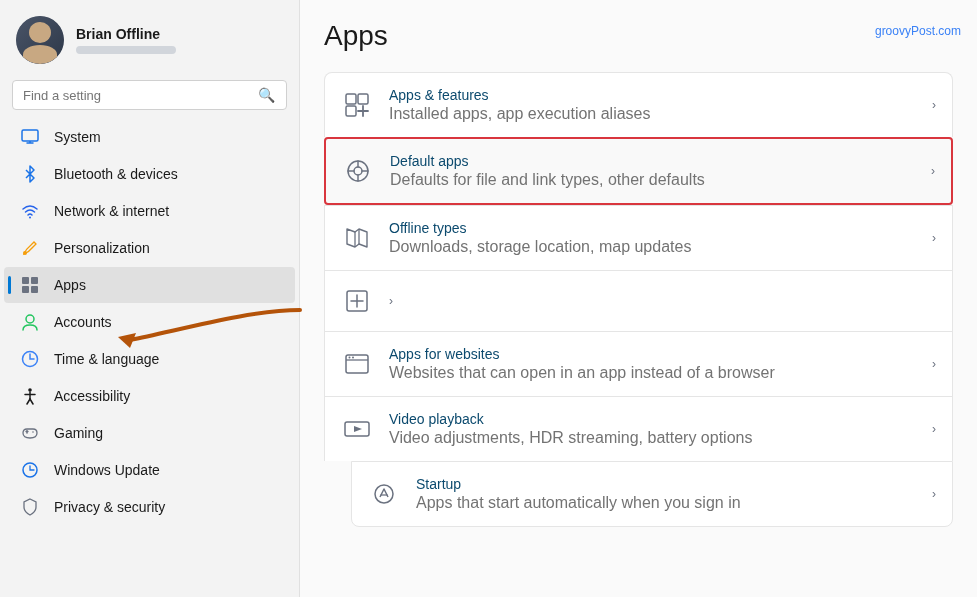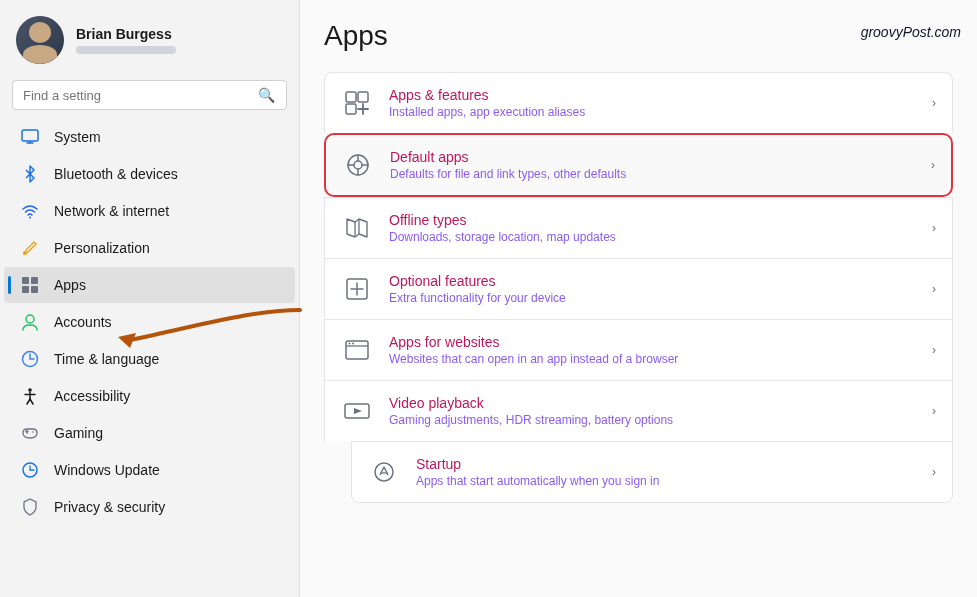--- a/index.html
+++ b/index.html
@@ -165,23 +165,22 @@
     .page-title {
       font-size: 28px;
       font-weight: 300;
       color: #1a1a1a;
       margin-bottom: 20px;
     }
     .watermark {
       position: absolute;
       top: 24px;
       right: 16px;
-      color: #0f172a;
-      font-size: 14px;
-      font-style: italic;
+      color: #3b82f6;
+      font-size: 12px;
       font-weight: 300;
     }
     .settings-list {
       display: flex;
       flex-direction: column;
       gap: 0;
     }
     .settings-item {
       display: flex;
       align-items: center;
@@ -218,26 +217,26 @@
       align-items: center;
       justify-content: center;
       flex-shrink: 0;
     }
     .item-text {
       flex: 1;
     }
     .item-title {
       font-size: 14px;
       font-weight: 500;
-      color: #be185d;
+      color: #0c4a6e;
       margin-bottom: 2px;
     }
     .item-desc {
-      font-size: 12px;
-      color: #8b5cf6;
+      font-size: 16px;
+      color: #737373;
     }
     .item-chevron {
       color: #6b7280;
       font-size: 12px;
     }
     
     svg {
       display: block;
     }
   </style>
@@ -251,21 +250,21 @@
     <div class="user-profile">
       <div class="avatar">
         <div class="avatar-img">
           <div class="avatar-face">
             <div class="avatar-head"></div>
             <div class="avatar-body"></div>
           </div>
         </div>
       </div>
       <div class="user-info">
-        <span class="user-name">Brian Burgess</span>
+        <span class="user-name">Brian Offline</span>
         <div class="user-bar"></div>
       </div>
     </div>
 
     <div class="search-box">
       <input class="search-input" type="text" placeholder="Find a setting" style="">
       <span class="search-icon-wrap">🔍</span>
     </div>
 
     <div class="nav-items">
@@ -410,21 +409,21 @@
             <line x1="20" y1="15" x2="20" y2="25" stroke="#6b7280" stroke-width="1.8" stroke-linecap="round"></line>
           </svg>
         </div>
         <div class="item-text">
           <div class="item-title">Apps &amp; features</div>
           <div class="item-desc">Installed apps, app execution aliases</div>
         </div>
         <span class="item-chevron">›</span>
       </div>
 
-      <div class="settings-item highlighted" style="background:#f9f9f9;border-radius:10px;">
+      <div class="settings-item highlighted" style="background:#f9f9f9;">
         <div class="item-icon">
           <svg width="28" height="28" viewBox="0 0 28 28" fill="none">
             <circle cx="14" cy="14" r="10" stroke="#6b7280" stroke-width="1.5" fill="none"></circle>
             <circle cx="14" cy="14" r="4" stroke="#6b7280" stroke-width="1.5" fill="none"></circle>
             <line x1="14" y1="4" x2="14" y2="10" stroke="#6b7280" stroke-width="1.5" stroke-linecap="round"></line>
             <line x1="14" y1="18" x2="14" y2="24" stroke="#6b7280" stroke-width="1.5" stroke-linecap="round"></line>
             <line x1="4" y1="14" x2="10" y2="14" stroke="#6b7280" stroke-width="1.5" stroke-linecap="round"></line>
             <line x1="18" y1="14" x2="24" y2="14" stroke="#6b7280" stroke-width="1.5" stroke-linecap="round"></line>
           </svg>
         </div>
@@ -451,24 +450,20 @@
       </div>
 
       <div class="settings-item">
         <div class="item-icon">
           <svg width="28" height="28" viewBox="0 0 28 28" fill="none">
             <rect x="4" y="4" width="20" height="20" rx="2" stroke="#6b7280" stroke-width="1.5" fill="none"></rect>
             <line x1="14" y1="8" x2="14" y2="20" stroke="#6b7280" stroke-width="1.5" stroke-linecap="round"></line>
             <line x1="8" y1="14" x2="20" y2="14" stroke="#6b7280" stroke-width="1.5" stroke-linecap="round"></line>
           </svg>
         </div>
-        <div class="item-text">
-          <div class="item-title">Optional features</div>
-          <div class="item-desc">Extra functionality for your device</div>
-        </div>
         <span class="item-chevron">›</span>
       </div>
 
       <div class="settings-item">
         <div class="item-icon">
           <svg width="28" height="28" viewBox="0 0 28 28" fill="none">
             <rect x="3" y="5" width="22" height="18" rx="2" stroke="#6b7280" stroke-width="1.5" fill="none"></rect>
             <line x1="3" y1="10" x2="25" y2="10" stroke="#6b7280" stroke-width="1.3"></line>
             <circle cx="6.5" cy="7.5" r="1" fill="#6b7280"></circle>
             <circle cx="10" cy="7.5" r="1" fill="#6b7280"></circle>
@@ -483,21 +478,21 @@
 
       <div class="settings-item">
         <div class="item-icon">
           <svg width="28" height="28" viewBox="0 0 28 28" fill="none">
             <rect x="2" y="7" width="24" height="14" rx="2" stroke="#6b7280" stroke-width="1.5" fill="none"></rect>
             <polygon points="11,11 11,17 19,14" fill="#6b7280"></polygon>
           </svg>
         </div>
         <div class="item-text">
           <div class="item-title">Video playback</div>
-          <div class="item-desc">Gaming adjustments, HDR streaming, battery options</div>
+          <div class="item-desc">Video adjustments, HDR streaming, battery options</div>
         </div>
         <span class="item-chevron">›</span>
       </div>
 
       <div class="settings-item" style="border-radius: 0 0 8px 8px; border-bottom: 1px solid #e5e5e5;">
         <div class="item-icon">
           <svg width="28" height="28" viewBox="0 0 28 28" fill="none">
             <circle cx="14" cy="14" r="9" stroke="#6b7280" stroke-width="1.5" fill="none"></circle>
             <polyline points="10,17 14,9 18,17" stroke="#6b7280" stroke-width="1.5" fill="none" stroke-linejoin="round"></polyline>
             <line x1="10.5" y1="15" x2="17.5" y2="15" stroke="#6b7280" stroke-width="1.3"></line>

